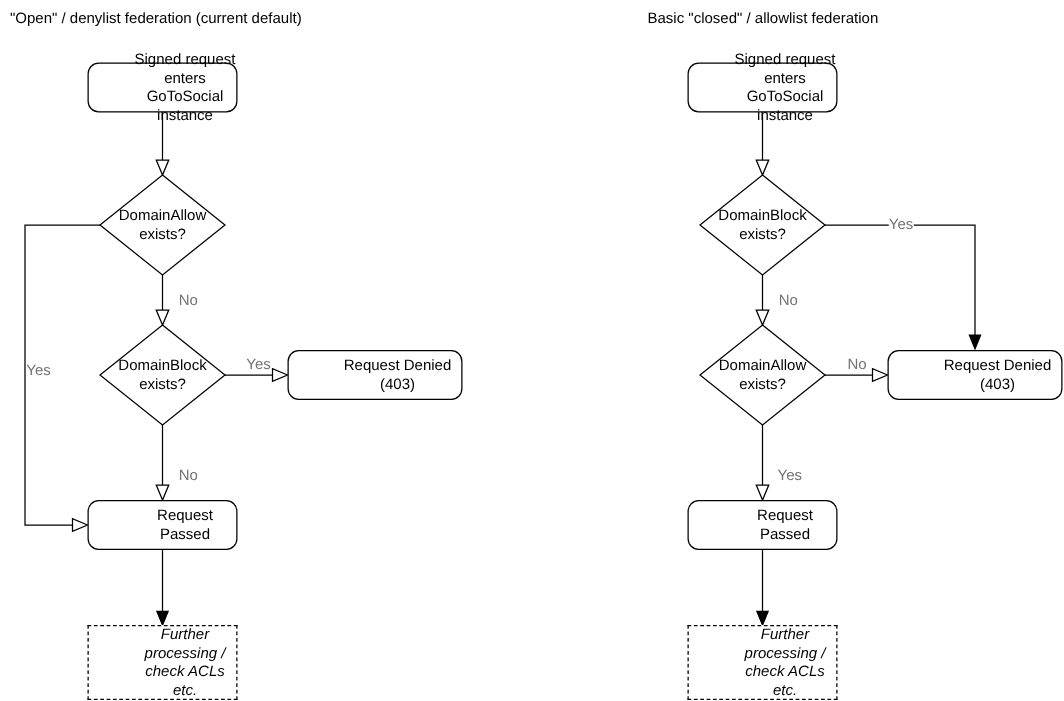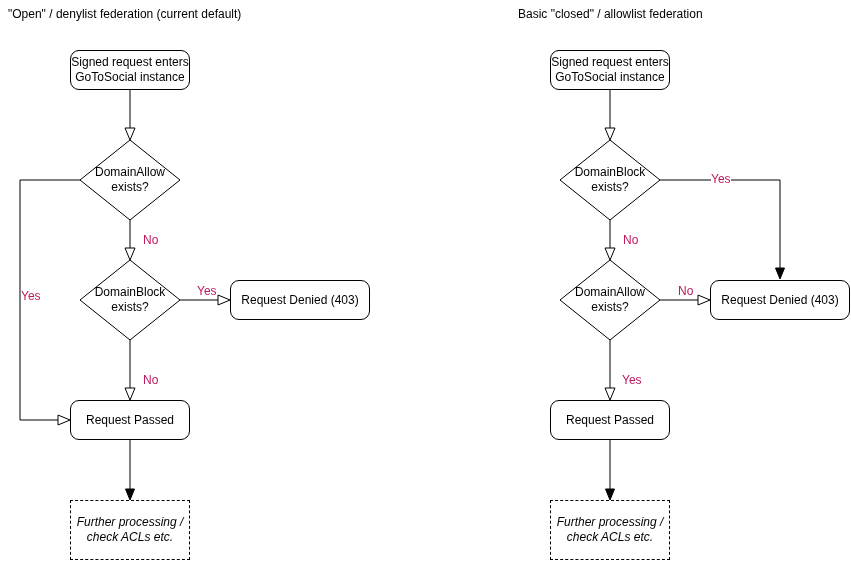--- a/index.html
+++ b/index.html
@@ -34,41 +34,42 @@
     background: #ffffff;
     border: 1px solid #000000;
     display: flex;
     align-items: center;
     justify-content: center;
     text-align: center;
     font-size: 12px;
     line-height: 15px;
     white-space: pre-line;
     color: #000000;
+    padding-left: 36px;
   }
   .rounded { border-radius: 9px; }
   .dashed  { border-style: dashed; font-style: italic; }
   .diamond-label {
     position: absolute;
     display: flex;
     align-items: center;
     justify-content: center;
     text-align: center;
     font-size: 12px;
     line-height: 15px;
     white-space: pre-line;
     color: #000000;
     pointer-events: none;
   }
   .edge-label {
     position: absolute;
     font-size: 12px;
     line-height: 13px;
     background: #ffffff;
-    color: #be185d;
+    color: #737373;
     white-space: nowrap;
   }
 </style>
 </head>
 <body>
 
 <div id="canvas">
 
   <svg id="edge-layer" width="851" height="561" viewBox="0 0 851 561" fill="none" stroke="none">
 

